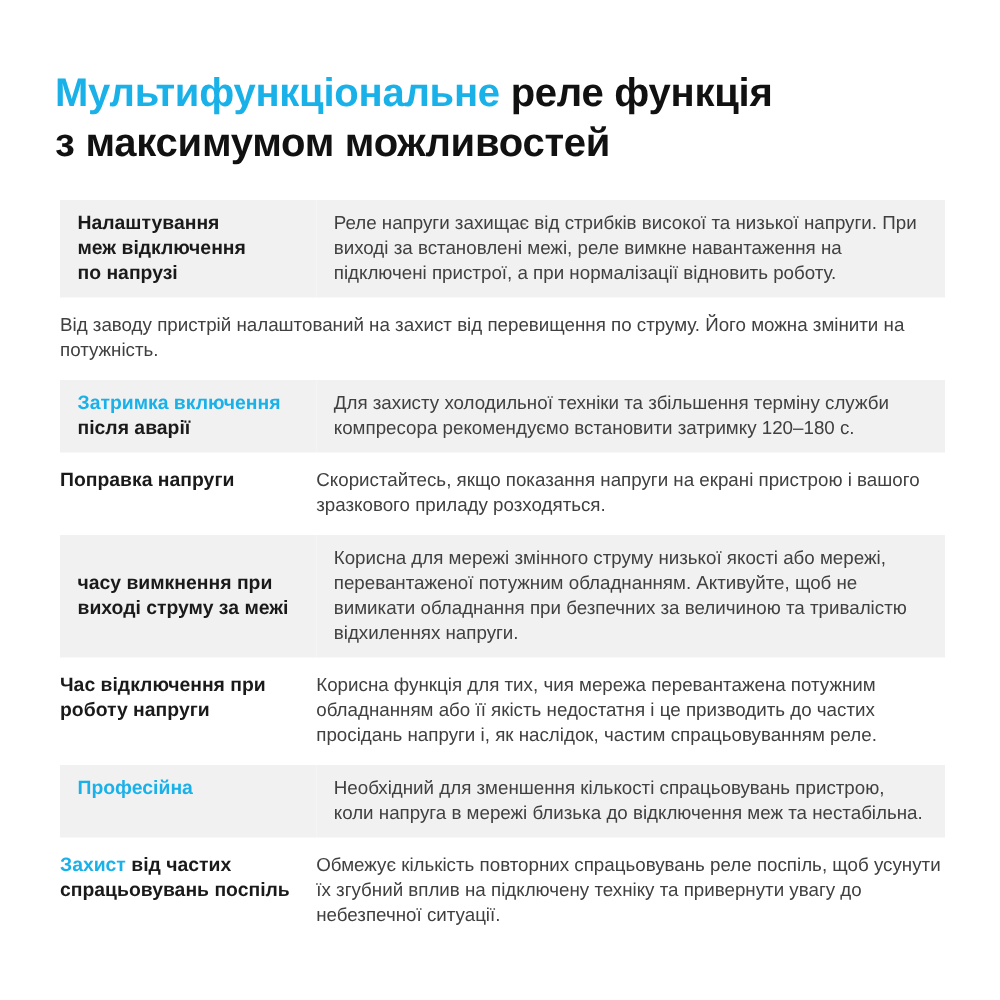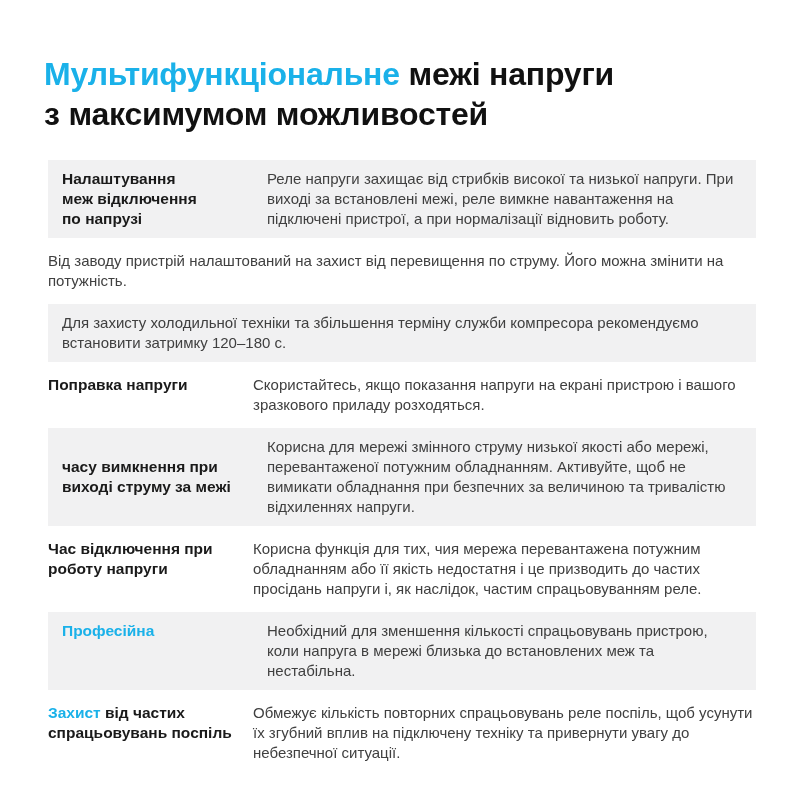--- a/index.html
+++ b/index.html
@@ -61,54 +61,55 @@
   .row.alt .cell-desc {
     background: var(--row-bg);
     padding: 9px 14px;
   }
   .cell-label .accent { color: var(--accent); }
 </style>
 </head>
 <body>
 
 <div class="page">
-  <h1 class="title"><span class="accent">Мультифункціональне</span><span> межі напруги</span><br><span>з максимумом можливостей</span></h1>
+  <h1 class="title"><span class="accent">Мультифункціональне</span><span> реле функція</span><br><span>з максимумом можливостей</span></h1>
 
   <div class="feature-table">
   <div class="row alt">
     <div class="cell-label"><span>Налаштування</span><br><span>меж відключення</span><br><span>по напрузі</span></div>
     <div class="cell-desc">Реле напруги захищає від стрибків високої та низької напруги. При виході за встановлені межі, реле вимкне навантаження на підключені пристрої, а при нормалізації відновить роботу.</div>
   </div>
 
   <div class="row">
     <div class="cell-desc">Від заводу пристрій налаштований на захист від перевищення по струму. Його можна змінити на потужність.</div>
   </div>
 
   <div class="row alt">
+    <div class="cell-label"><span class="accent">Затримка включення</span><br><span>після аварії</span></div>
     <div class="cell-desc">Для захисту холодильної техніки та збільшення терміну служби компресора рекомендуємо встановити затримку 120–180 с.</div>
   </div>
 
   <div class="row">
     <div class="cell-label"><span>Поправка напруги</span></div>
     <div class="cell-desc">Скористайтесь, якщо показання напруги на екрані пристрою і вашого зразкового приладу розходяться.</div>
   </div>
 
   <div class="row alt">
     <div class="cell-label"><br><span>часу вимкнення при</span><br><span>виході струму за межі</span></div>
     <div class="cell-desc">Корисна для мережі змінного струму низької якості або мережі, перевантаженої потужним обладнанням. Активуйте, щоб не вимикати обладнання при безпечних за величиною та тривалістю відхиленнях напруги.</div>
   </div>
 
   <div class="row">
     <div class="cell-label"><span>Час відключення при</span><br><span>роботу напруги</span></div>
     <div class="cell-desc">Корисна функція для тих, чия мережа перевантажена потужним обладнанням або її якість недостатня і це призводить до частих просідань напруги і, як наслідок, частим спрацьовуванням реле.</div>
   </div>
 
   <div class="row alt">
     <div class="cell-label"><span class="accent">Професійна</span></div>
-    <div class="cell-desc">Необхідний для зменшення кількості спрацьовувань пристрою, коли напруга в мережі близька до встановлених меж та нестабільна.</div>
+    <div class="cell-desc">Необхідний для зменшення кількості спрацьовувань пристрою, коли напруга в мережі близька до відключення меж та нестабільна.</div>
   </div>
 
   <div class="row">
     <div class="cell-label"><span class="accent">Захист</span><span> від частих</span><br><span>спрацьовувань поспіль</span></div>
     <div class="cell-desc">Обмежує кількість повторних спрацьовувань реле поспіль, щоб усунути їх згубний вплив на підключену техніку та привернути увагу до небезпечної ситуації.</div>
   </div>
 </div>
 </div>
 
 </body></html>

